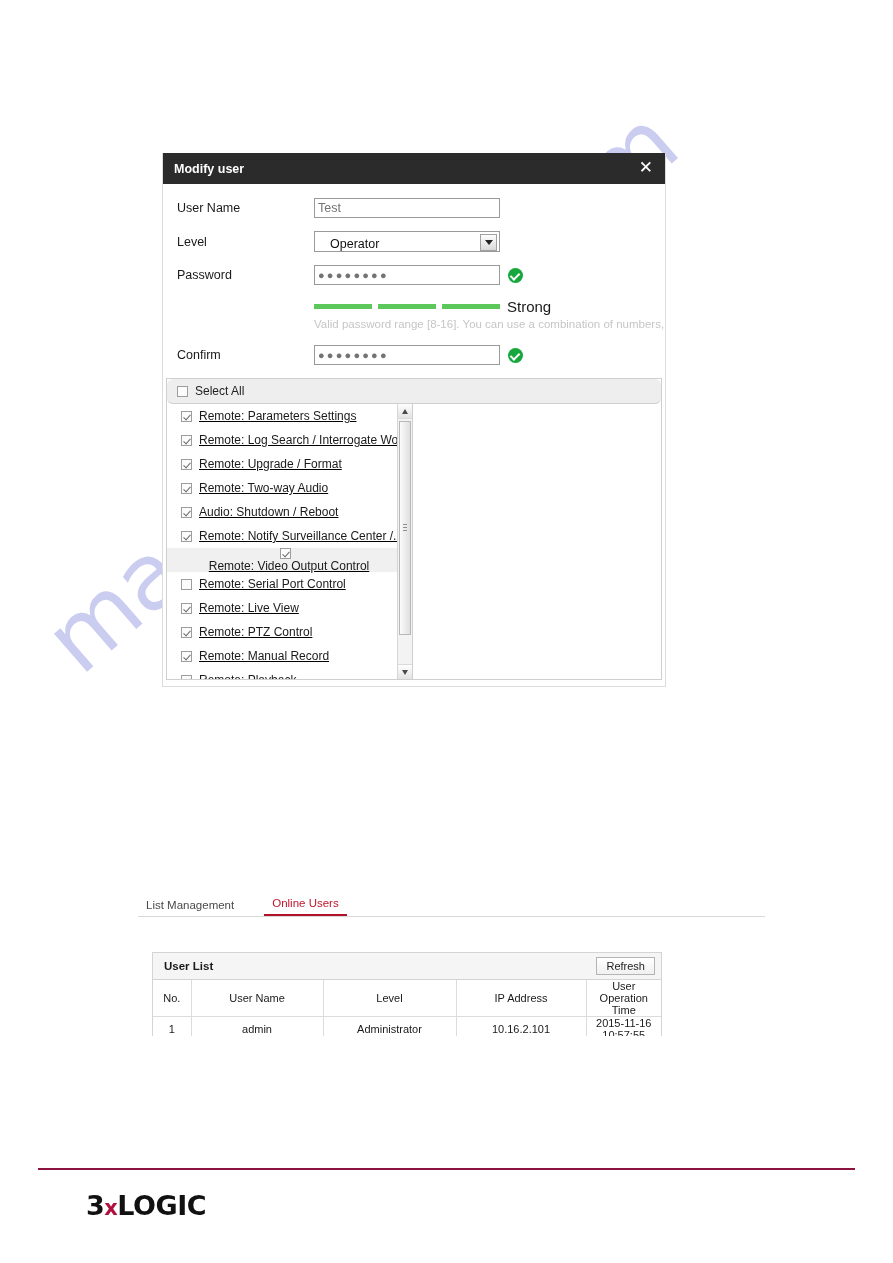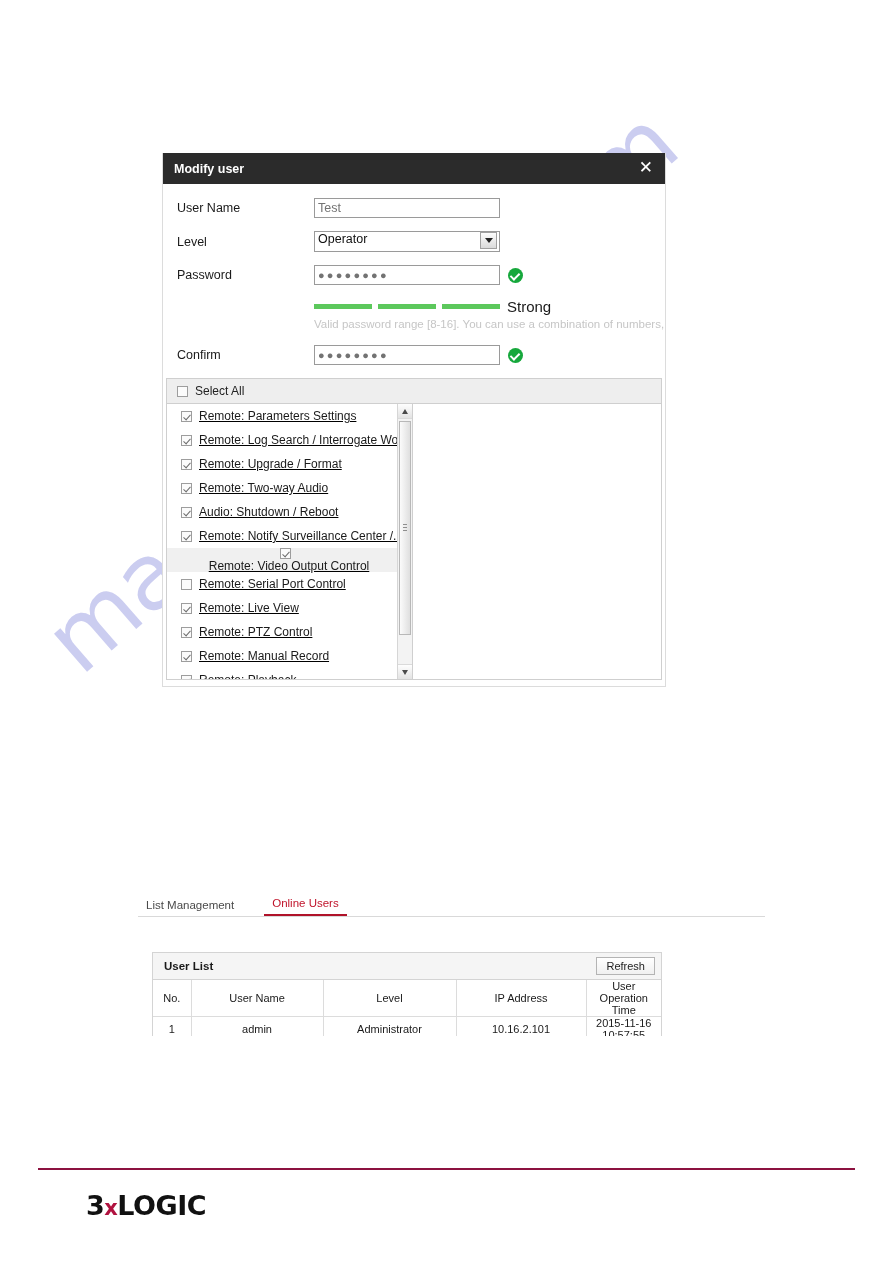--- a/index.html
+++ b/index.html
@@ -106,25 +106,25 @@
   .txtbox.pwd {
     letter-spacing: 2.2px;
     font-size: 11px;
   }
   .select-wrap {
     width: 186px;
     height: 21px;
     border: 1px solid #9a9a9a;
     background: #fff;
     display: flex;
-    align-items: flex-start;
+    align-items: flex-end;
     justify-content: space-between;
     font-size: 12.5px;
     color: #111;
-    padding-left: 3px;
+    padding-left: 15px;
     gap: 32px;
   }
   .select-arrow {
     width: 17px; height: 17px;
     margin-right: 2px;
     border: 1px solid #a0a0a0;
     background: linear-gradient(#fdfdfd, #dadada);
     display: flex; align-items: center; justify-content: center;
   }
   .select-arrow i {
@@ -189,20 +189,21 @@
     flex-direction: column;
     height: 302px;
   }
   #perm-header {
     height: 25px;
     background: #eeeeee;
     border-bottom: 1px solid #cfcfcf;
     display: flex;
     align-items: center;
     padding-left: 10px;
+    border-radius: 6px;
   }
   #perm-header .chk { margin-right: 7px; }
   #perm-header span.lbl {
     font-size: 12px;
     color: #222;
   }
   #perm-split {
     flex: 1;
     display: flex;
     min-height: 0;

